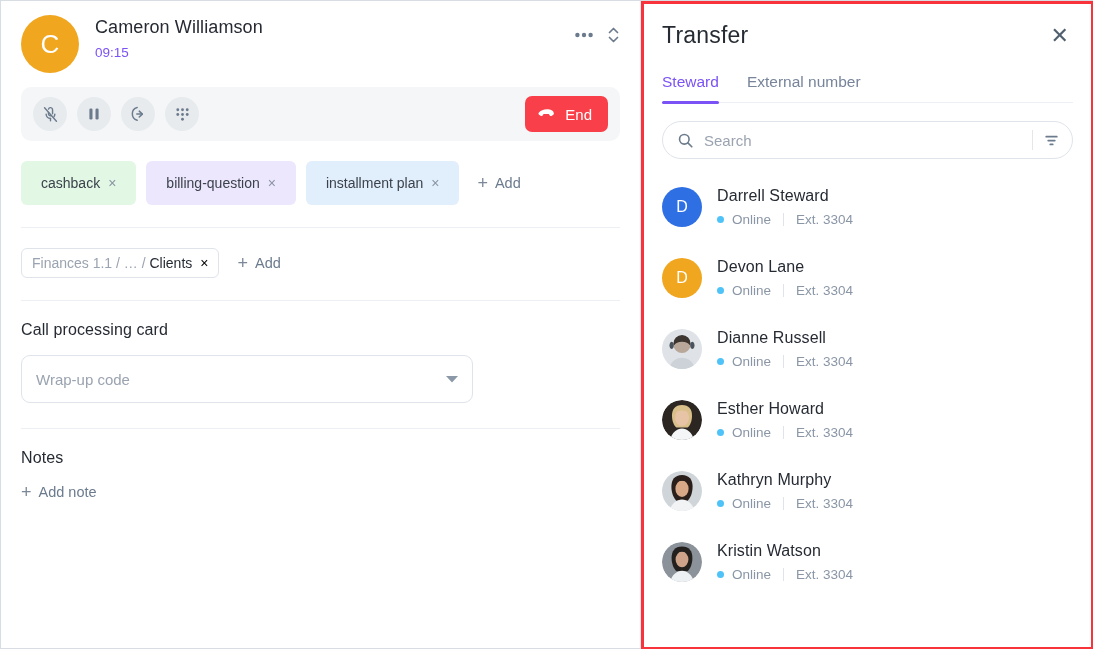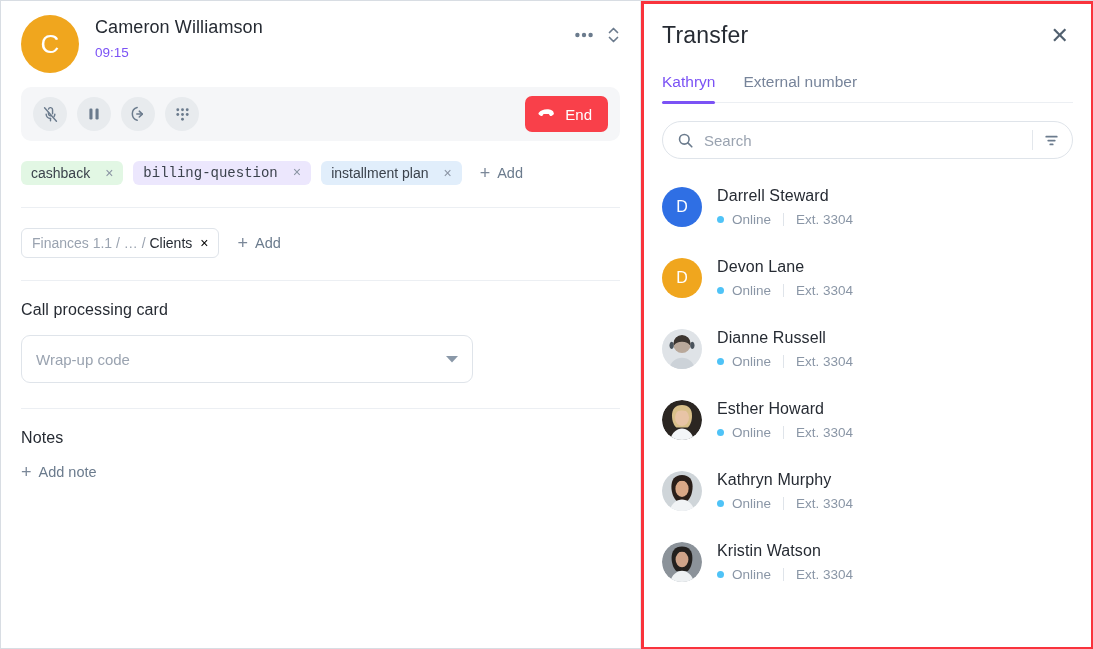--- a/index.html
+++ b/index.html
@@ -102,36 +102,36 @@
   .section { padding: 20px 20px 0 20px; }
   .section-title {
     font-size: 16px;
     color: #262b33;
     margin-bottom: 16px;
     letter-spacing: .1px;
   }
 
   .chip-row { display: flex; align-items: center; flex-wrap: wrap; gap: 10px; }
   .chip {
-    display: inline-flex; align-items: center; gap: 15px;
-    height: 24px;
+    display: inline-flex; align-items: center; gap: 8px;
+    height: 44px;
     border-radius: 6px;
-    padding: 0 10px;
+    padding: 0 20px;
     font-size: 14px;
     color: #3b424c;
     cursor: default;
   }
   .chip .x {
     color: #8a94a3;
     font-size: 14px;
     line-height: 1;
     cursor: pointer;
   }
   .chip-green  { background: #e2f7e4; }
-  .chip-purple { background: #ece7fd; font-family: Liberation Mono, monospace; }
+  .chip-purple { background: #ece7fd; }
   .chip-blue   { background: #e1eefb; }
 
   .topic-chip {
     display: inline-flex; align-items: center; gap: 8px;
     height: 30px;
     border: 1px solid #dfe4ea;
     border-radius: 6px;
     padding: 0 10px;
     font-size: 14px;
     background: #fff;
@@ -428,21 +428,21 @@
 
   <div class="transfer-outer">
     <div class="transfer-panel">
 
       <div class="transfer-head">
         <div class="transfer-title">Transfer</div>
         <span class="close-x">✕</span>
       </div>
 
       <div class="tabs">
-        <div class="tab active">Kathryn</div>
+        <div class="tab active">Steward</div>
         <div class="tab">External number</div>
       </div>
 
       <div class="search-wrap">
         <span style="color:#6b7b8d;display:flex">
           <svg width="17" height="17" viewBox="0 0 20 20" fill="none" stroke="currentColor" stroke-width="1.9" stroke-linecap="round">
             <circle cx="8.6" cy="8.6" r="5.6"></circle>
               <line x1="12.8" y1="12.8" x2="17.4" y2="17.4"></line>
           </svg>
         </span>

